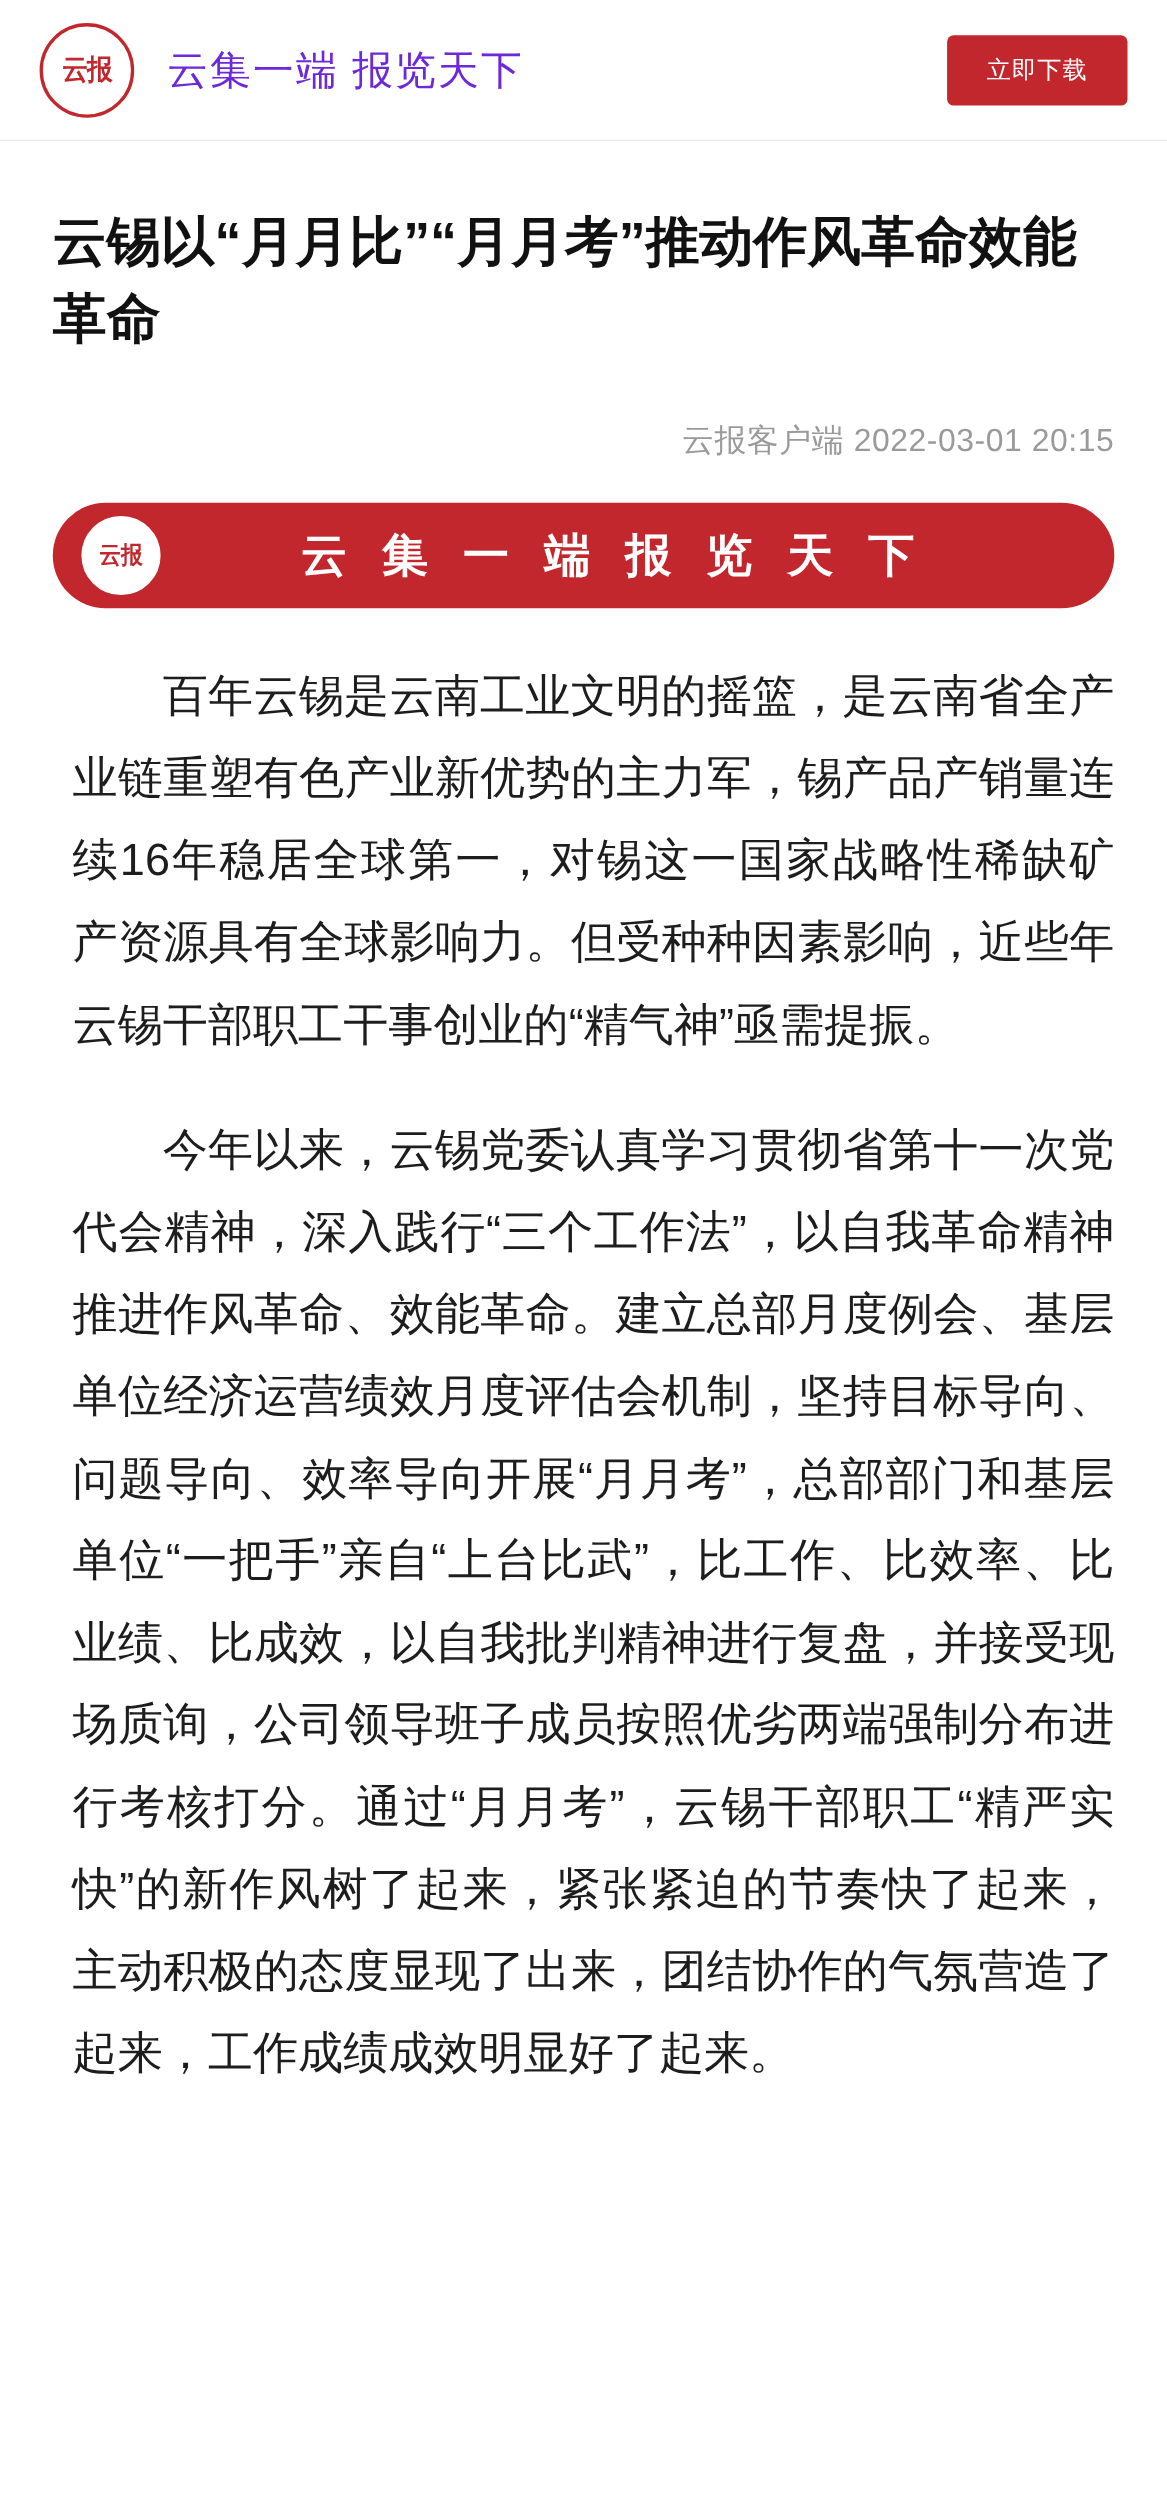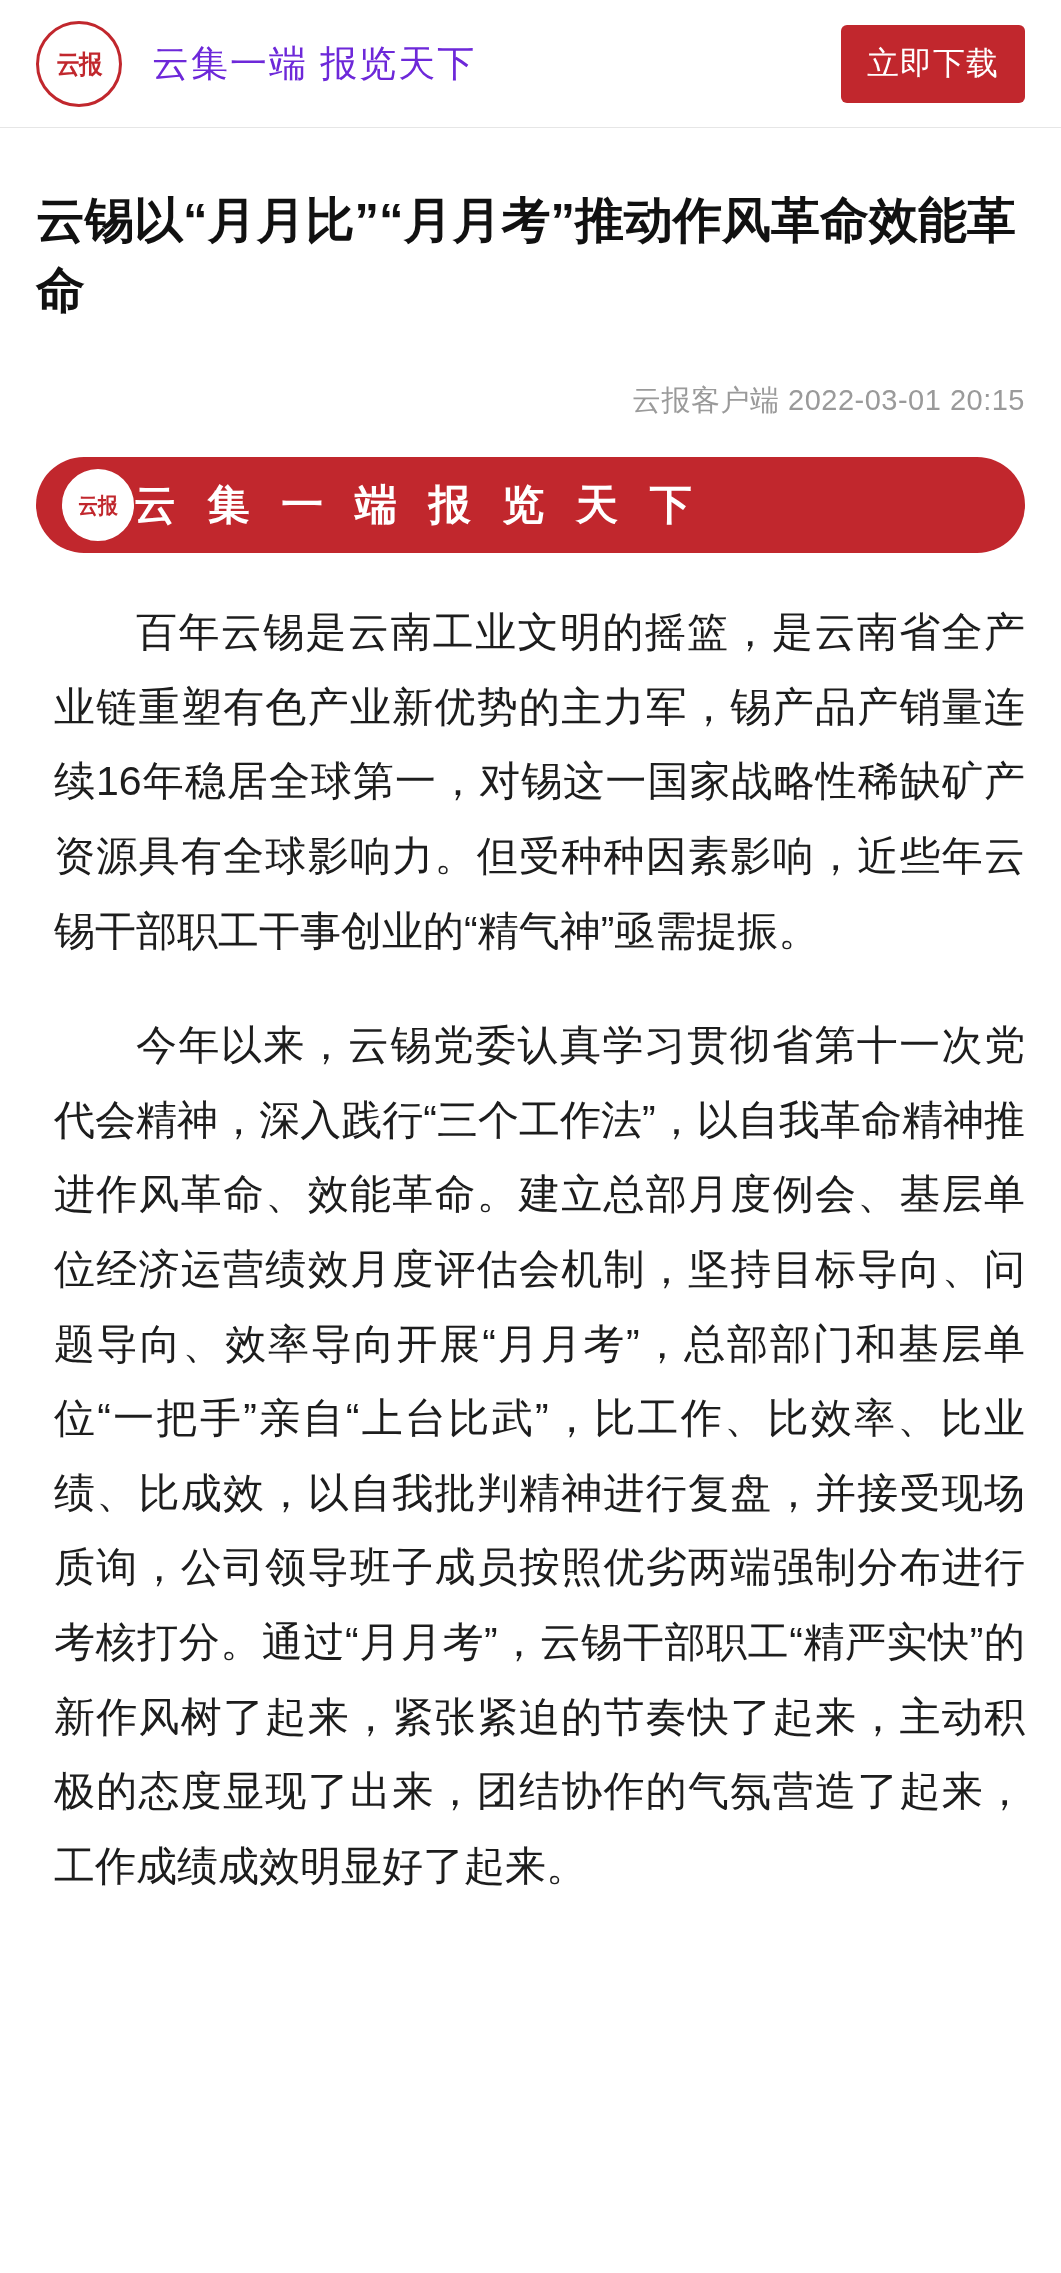--- a/index.html
+++ b/index.html
@@ -59,33 +59,33 @@
     font-size: 37px;
     color: #6d28d9;
     letter-spacing: 2px;
     white-space: nowrap;
     text-align: right;
   }
   .download-btn {
     margin-left: auto;
     background: #c1272d;
     color: #ffffff;
-    font-size: 32px;
+    font-size: 22px;
     letter-spacing: 1px;
-    padding: 17px 26px;
+    padding: 17px 36px;
     border: none;
     border-radius: 6px;
     cursor: pointer;
     white-space: nowrap;
     font-family: "Liberation Sans", sans-serif;
   }
 
   
   .article {
-    padding: 0 36px;
+    padding: 0 48px;
     box-sizing: border-box;
   }
   .article-title {
     margin: 58px 0 0 0;
     font-size: 49px;
     line-height: 1.42;
     font-weight: bold;
     color: #111111;
     letter-spacing: 0px;
   }
@@ -125,20 +125,21 @@
     font-family: "DejaVu Serif", serif;
     font-size: 22px;
     line-height: 0.95;
     color: #c1272d;
     font-weight: bold;
     text-align: center;
     transform: scaleX(0.9);
   }
   .banner-text {
     flex: 1;
+    text-align: center;
     color: #ffffff;
     font-size: 42px;
     font-weight: bold;
     letter-spacing: 10px;
     padding-right: 18px;
     white-space: nowrap;
   }
 
   
   .body-text {

